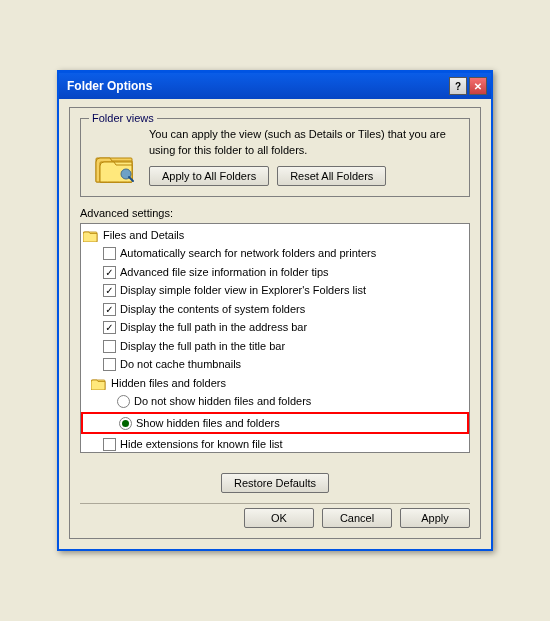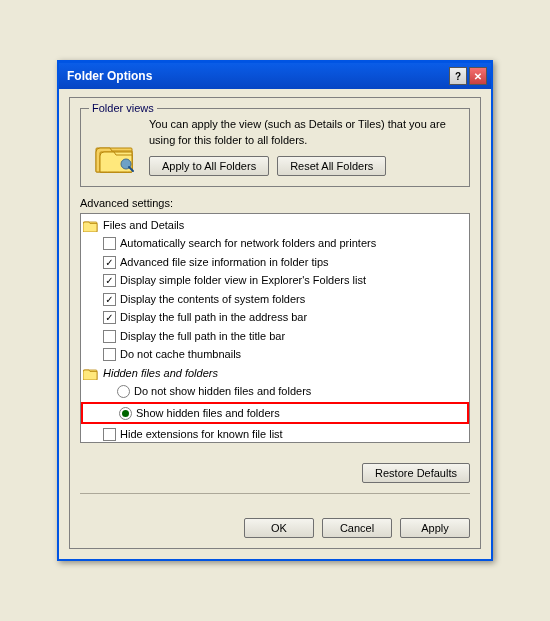--- a/index.html
+++ b/index.html
@@ -226,29 +226,29 @@
       background: #006600;
     }
     .folder-small-icon {
       width: 16px;
       height: 13px;
       margin-right: 4px;
       flex-shrink: 0;
     }
     .restore-defaults-row {
       display: flex;
-      justify-content: flex-end;
+      justify-content: center;
       margin-top: 20px;
     }
     .bottom-buttons {
       display: flex;
       justify-content: flex-end;
       gap: 8px;
       margin-top: 10px;
-      padding-top: 24px;
+      padding-top: 4px;
       border-top: 1px solid #ACA899;
     }
     .item-text {
       font-size: 11px;
     }
   </style>
 </head>
 <body>
 
 <div class="dialog">
@@ -327,21 +327,21 @@
           </div>
           <div class="list-item sub">
             <div class="checkbox-icon"></div>
             <span class="item-text">Display the full path in the title bar</span>
           </div>
           <div class="list-item sub">
             <div class="checkbox-icon"></div>
             <span class="item-text">Do not cache thumbnails</span>
           </div>
 
-          <div class="list-item category" style="padding-left:2px;font-style:italic;">
+          <div class="list-item category" style="padding-left:10px;">
             <svg class="folder-small-icon" viewBox="0 0 16 13" xmlns="http://www.w3.org/2000/svg">
               <rect x="0" y="3" width="14" height="10" rx="1" fill="#FFE87C" stroke="#B8860B" stroke-width="0.8"></rect>
               <path d="M0 5 Q0 3 2 3 L6 3 L7 4.5 L14 4.5 L14 13 L0 13 Z" fill="#FFE87C" stroke="#B8860B" stroke-width="0.8"></path>
             </svg>
             <span class="item-text">Hidden files and folders</span>
           </div>
 
           <div class="list-item radio-sub">
             <div class="radio-icon"></div>
             <span class="item-text">Do not show hidden files and folders</span>

